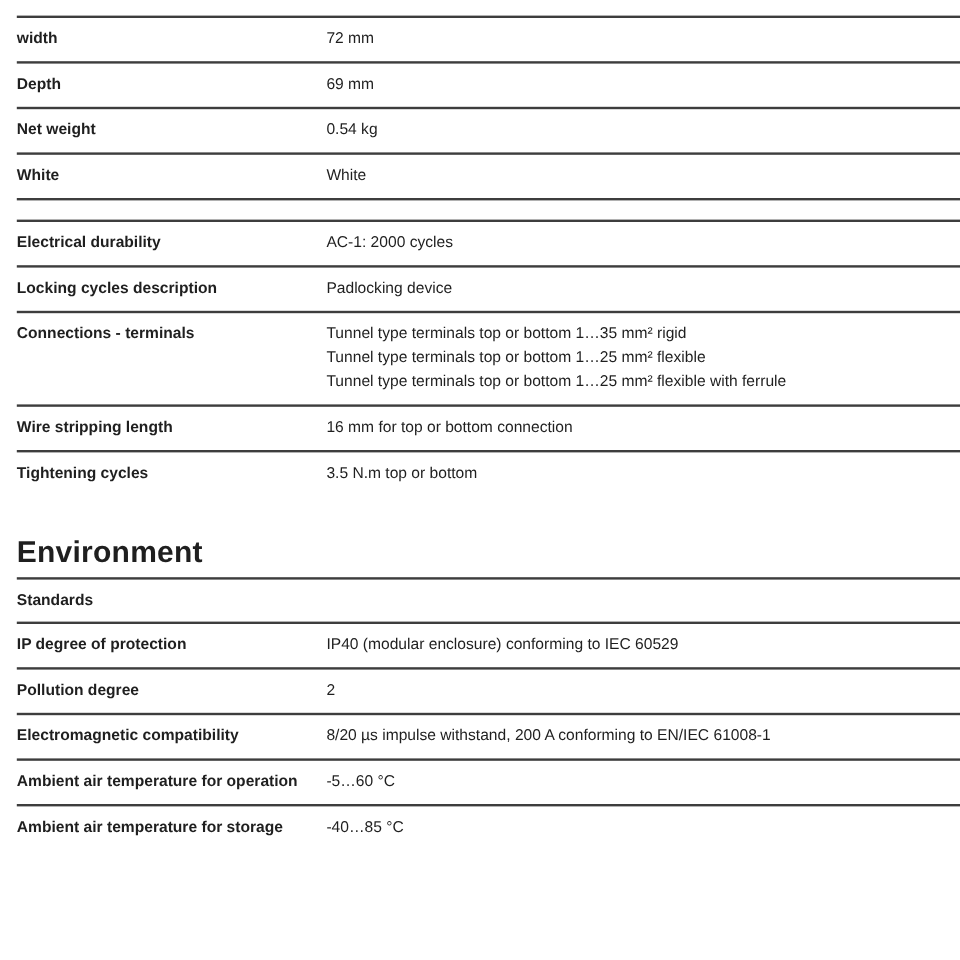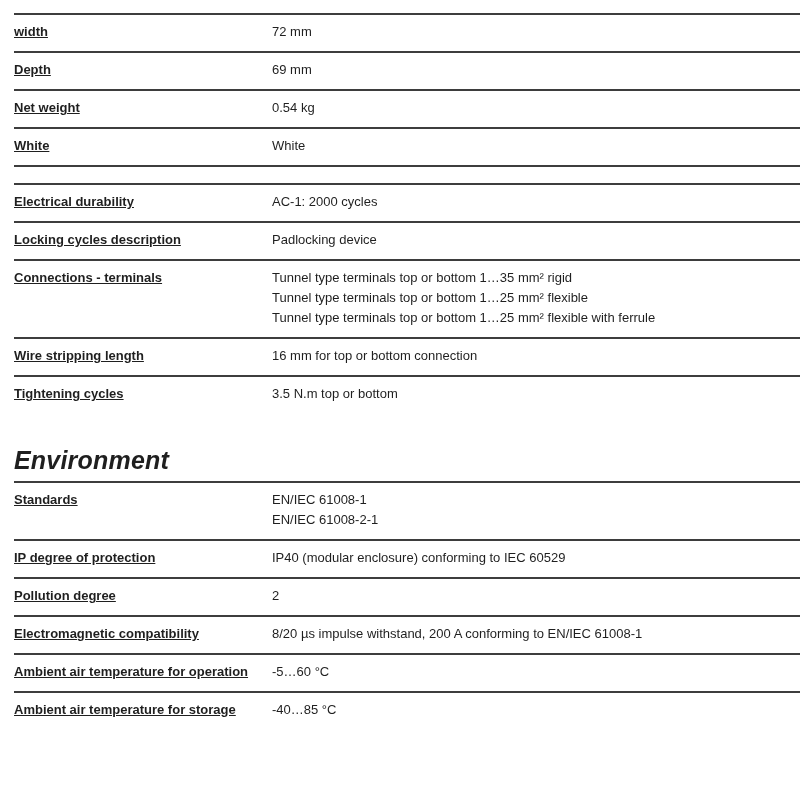--- a/index.html
+++ b/index.html
@@ -31,38 +31,36 @@
     border-top: 2px solid var(--rule);
     padding: 7px 0 9px;
     font-size: 13px;
   }
   .spec-label {
     flex: 0 0 258px;
     box-sizing: border-box;
     padding-right: 16px;
     font-weight: 700;
     line-height: 19px;
-    text-decoration: underline;
   }
   .spec-values {
     flex: 1;
     line-height: 20px;
   }
   .value-line {
     display: block;
     white-space: nowrap;
   }
   .section-heading {
     font-size: 25px;
     line-height: 30px;
     font-weight: 700;
     letter-spacing: 0.2px;
     color: var(--text);
     margin: 32px 0 6px 0;
-    font-style: italic;
   }
 </style>
 </head>
 <body>
 
 <div class="doc">
   <section class="spec-table" id="table-general">
       <div class="spec-row">
         <div class="spec-label">width</div>
         <div class="spec-values">
@@ -121,24 +119,20 @@
           <span class="value-line">3.5 N.m top or bottom</span>
         </div>
       </div>
     </section>
 
   <h1 class="section-heading">Environment</h1>
 
   <section class="spec-table" id="table-environment">
       <div class="spec-row">
         <div class="spec-label">Standards</div>
-        <div class="spec-values">
-          <span class="value-line">EN/IEC 61008-1</span>
-          <span class="value-line">EN/IEC 61008-2-1</span>
-        </div>
       </div>
       <div class="spec-row">
         <div class="spec-label">IP degree of protection</div>
         <div class="spec-values">
           <span class="value-line">IP40 (modular enclosure) conforming to IEC 60529</span>
         </div>
       </div>
       <div class="spec-row">
         <div class="spec-label">Pollution degree</div>
         <div class="spec-values">

